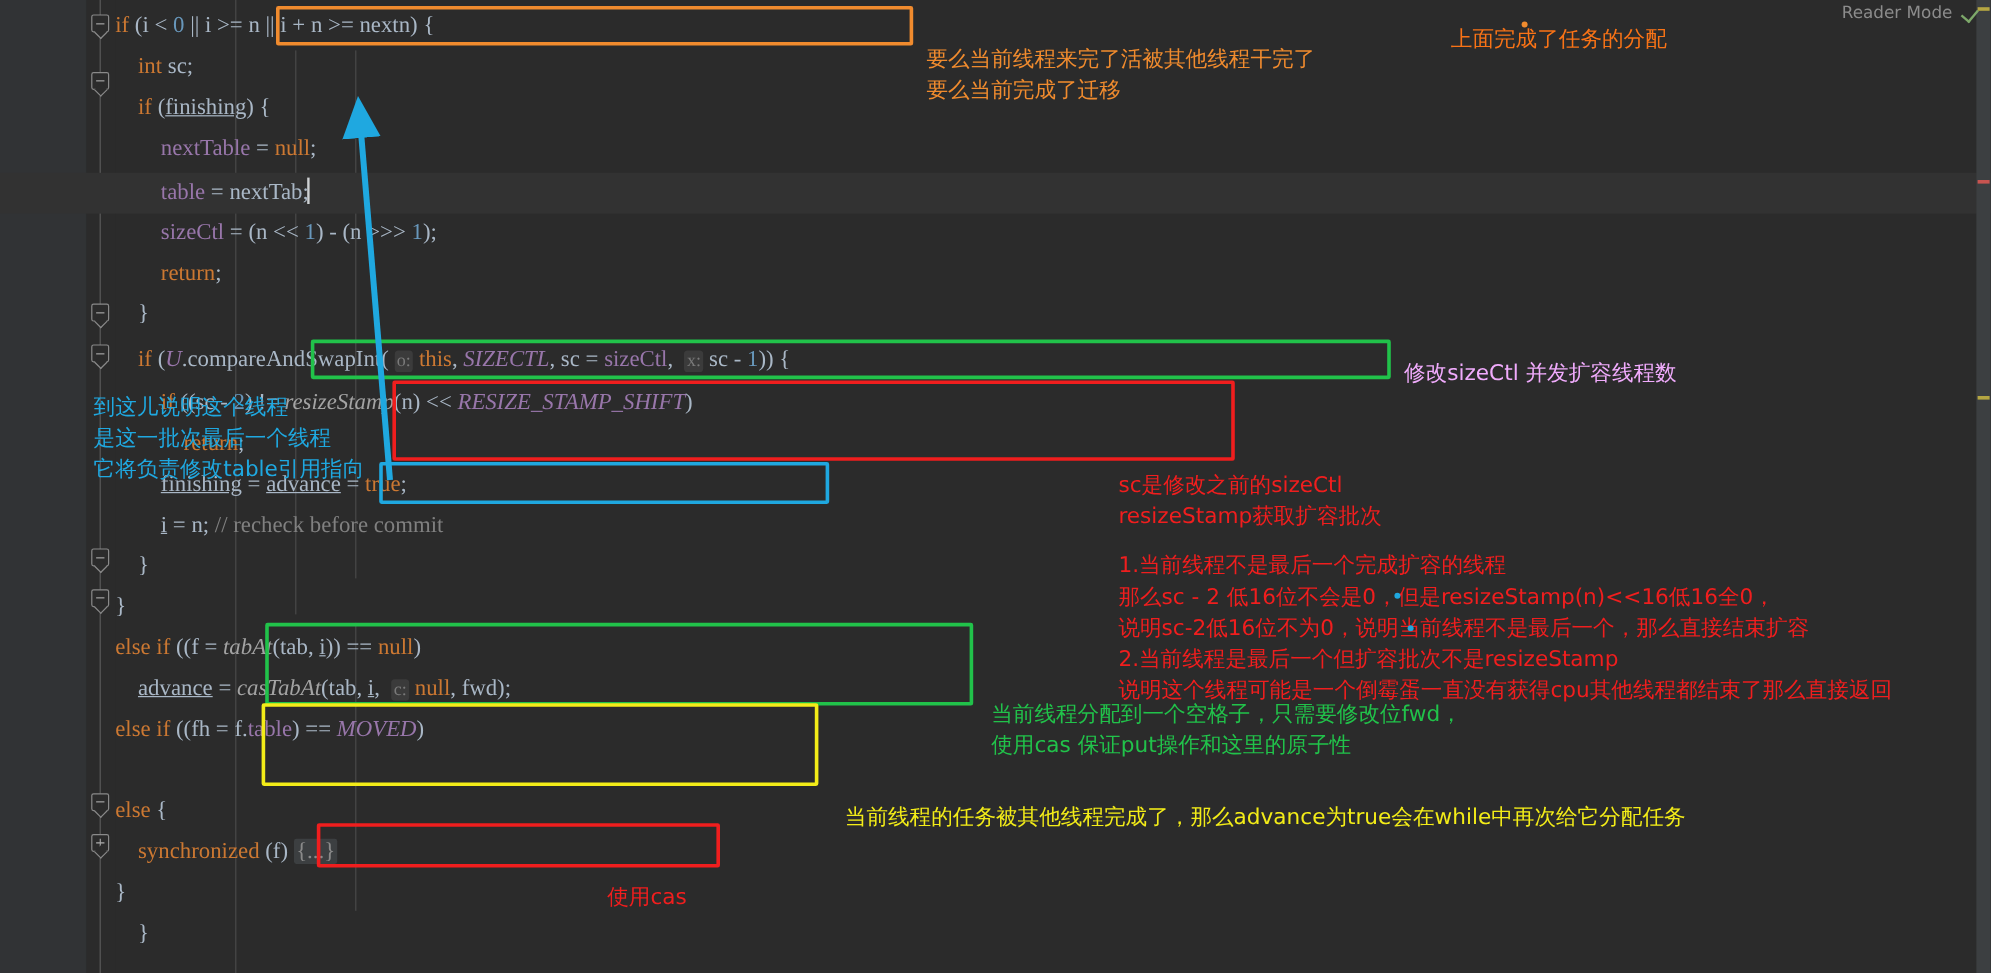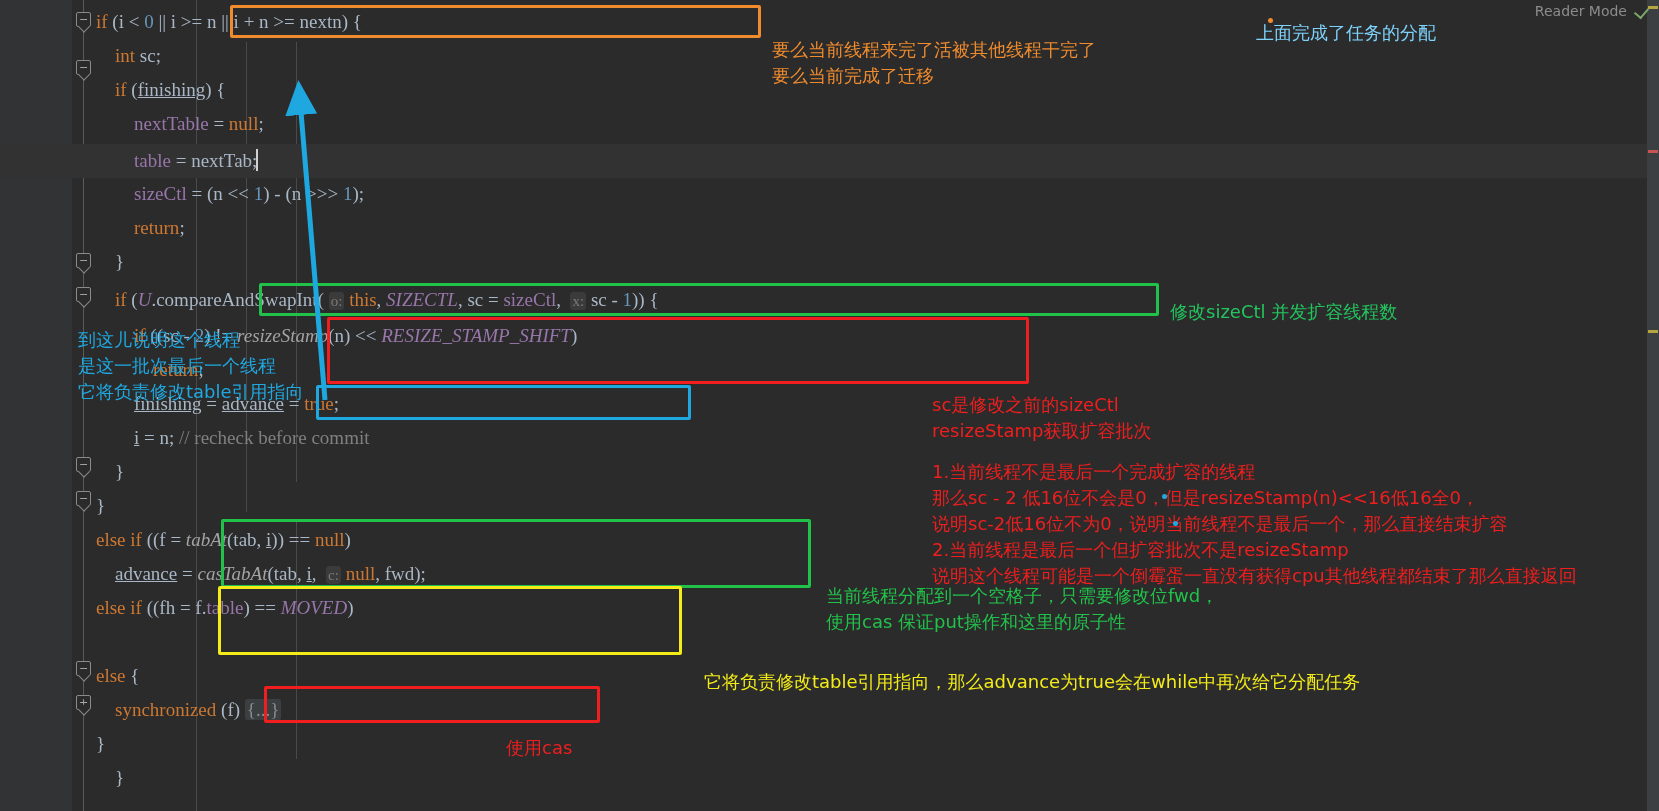--- a/index.html
+++ b/index.html
@@ -311,37 +311,37 @@
   <svg id="arrow-svg">
     <defs>
       <marker id="ah" markerWidth="7" markerHeight="7" refX="3" refY="3.2" orient="auto" markerUnits="strokeWidth">
         <path d="M0,0 L7,3.2 L0,6.4 z" fill="#1fa8e0"></path>
       </marker>
     </defs>
     <path id="arrow-path" stroke="#1fa8e0" stroke-width="5" fill="none" marker-end="url(#ah)" d="M325,400 L300,100"></path>
   </svg>
 
   <div id="annotation-layer">
-      <div class="note cn" style="left: 1256px; top: 20px; color: #7dd3fc;">上面完成了任务的分配</div>
+      <div class="note cn" style="left: 1209px; top: 20px; color: #f97316;">上面完成了任务的分配</div>
       <div class="note cn" style="left: 772px; top: 37px; color: rgb(240, 139, 46);">要么当前线程来完了活被其他线程干完了
 要么当前完成了迁移</div>
       <div class="note cn" style="left: 78px; top: 327px; color: rgb(31, 168, 224);">到这儿说明这个线程
 是这一批次最后一个线程
 它将负责修改table引用指向</div>
-      <div class="note cn" style="left: 1170px; top: 299px; color: #22c55e;">修改sizeCtl 并发扩容线程数</div>
+      <div class="note cn" style="left: 1170px; top: 299px; color: #f0abfc;">修改sizeCtl 并发扩容线程数</div>
       <div class="note cn" style="left: 932px; top: 392px; color: rgb(240, 30, 30);">sc是修改之前的sizeCtl
 resizeStamp获取扩容批次</div>
       <div class="note cn" style="left: 932px; top: 459px; color: rgb(240, 30, 30);">1.当前线程不是最后一个完成扩容的线程
 那么sc - 2 低16位不会是0，但是resizeStamp(n)&lt;&lt;16低16全0，
 说明sc-2低16位不为0，说明当前线程不是最后一个，那么直接结束扩容
 2.当前线程是最后一个但扩容批次不是resizeStamp
 说明这个线程可能是一个倒霉蛋一直没有获得cpu其他线程都结束了那么直接返回</div>
       <div class="note cn" style="left: 826px; top: 583px; color: rgb(33, 194, 74);">当前线程分配到一个空格子，只需要修改位fwd，
 使用cas 保证put操作和这里的原子性</div>
-      <div class="note cn" style="left: 704px; top: 669px; color: rgb(243, 236, 24);">它将负责修改table引用指向，那么advance为true会在while中再次给它分配任务</div>
+      <div class="note cn" style="left: 704px; top: 669px; color: rgb(243, 236, 24);">当前线程的任务被其他线程完成了，那么advance为true会在while中再次给它分配任务</div>
       <div class="note cn" style="left: 506px; top: 735px; color: rgb(240, 30, 30);">使用cas</div>
     </div>
 
   <div id="marker-layer">
       <div class="dot" style="left: 1268px; top: 18px; background: rgb(240, 139, 46);"></div>
       <div class="dot" style="left: 1162px; top: 494px; background: rgb(31, 168, 224);"></div>
       <div class="dot" style="left: 1173px; top: 521px; background: rgb(31, 168, 224);"></div>
     </div>
 
   <div class="scroll-col">

